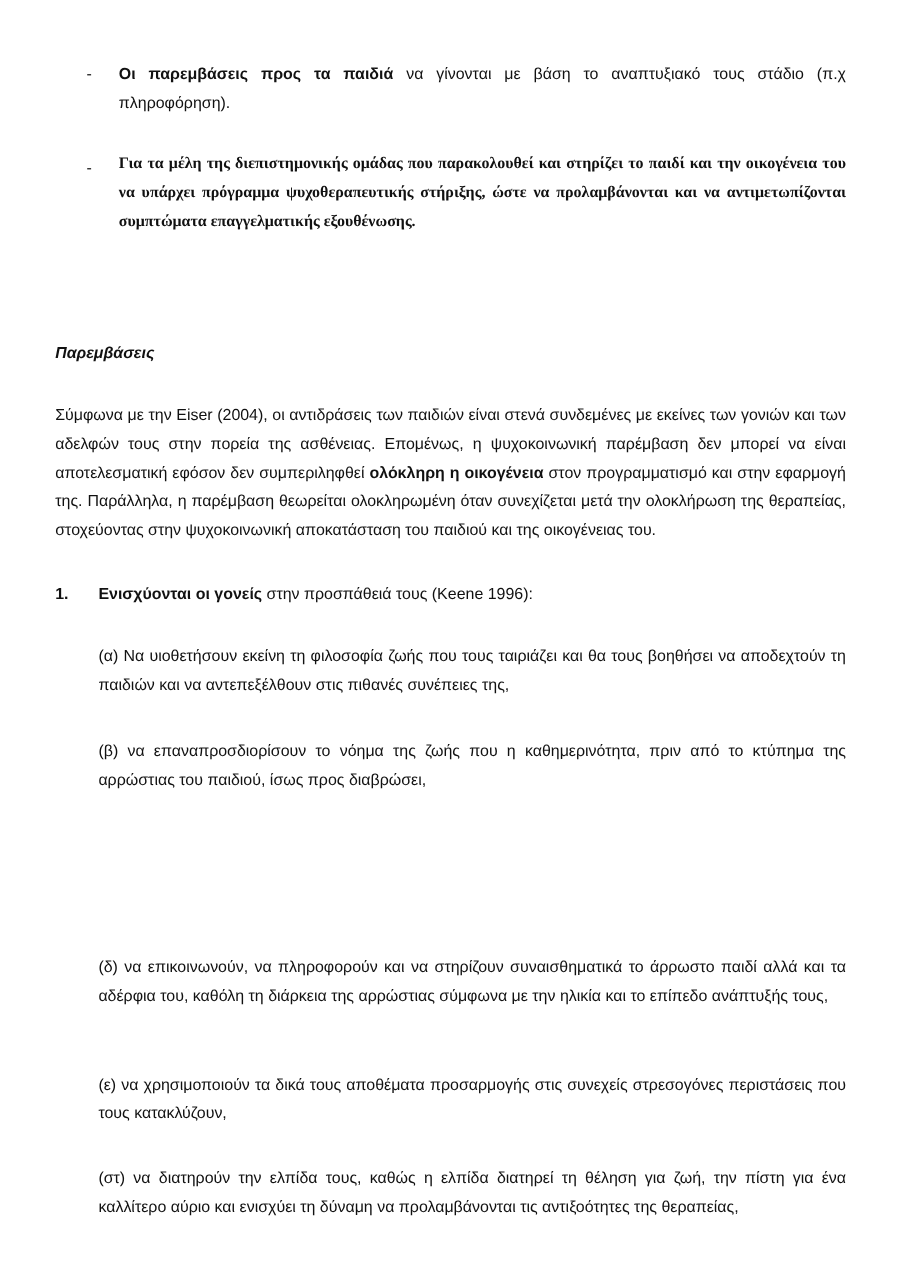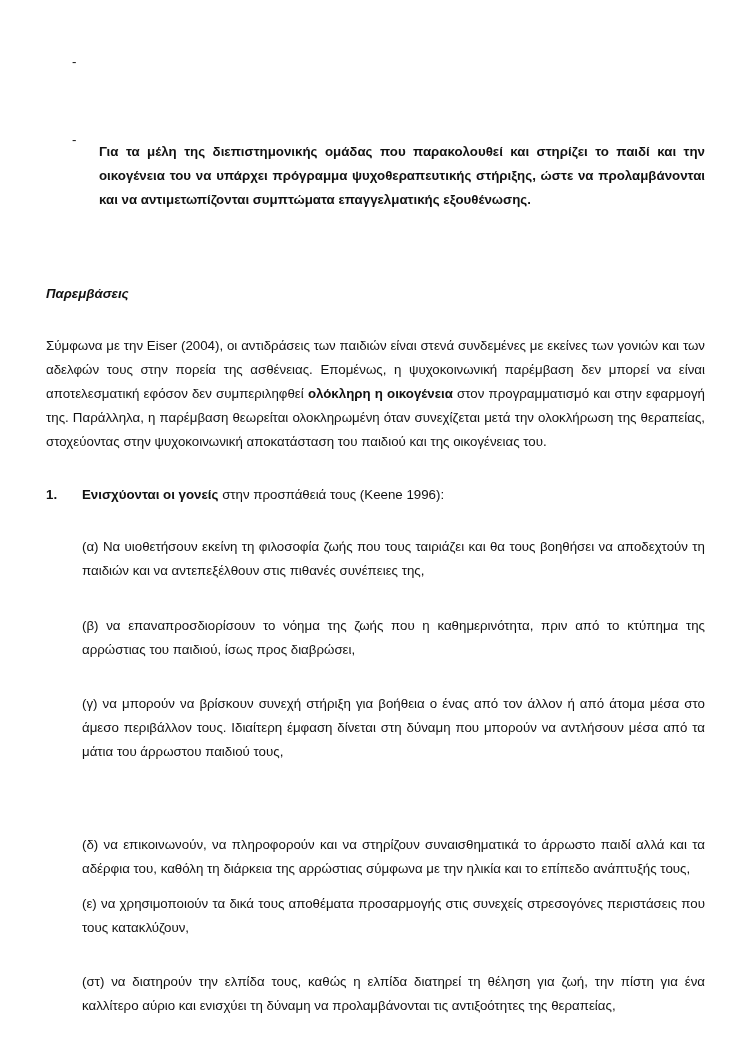--- a/index.html
+++ b/index.html
@@ -11,37 +11,39 @@
   .num-marker { position: absolute; left: 46px; font-weight: bold; }
   b, .b { font-weight: bold; }
   .heading { position: absolute; left: 46px; font-weight: bold; font-style: italic; line-height: 24px; }
 </style>
 </head>
 <body>
 
 <div class="page">
 
   <span class="bullet-marker" style="top:50px; line-height:24px;">-</span>
+  <p class="p" style="left:99px; top:50px; width:606px;">
+    <b>Οι παρεμβάσεις προς τα παιδιά</b><span> να γίνονται με βάση το αναπτυξιακό τους στάδιο (π.χ πληροφόρηση).</span>
+  </p>
 
   <span class="bullet-marker" style="top:128px; line-height:24px;">-</span>
-  <p class="p b" style="left:99px; top:140px; width:606px;">
+  <p class="p b" style="left:99px; top:124px; width:606px;font-family:Liberation Serif, serif;">
     <span>Για τα μέλη της διεπιστημονικής ομάδας που παρακολουθεί και στηρίζει το παιδί και την οικογένεια του να υπάρχει πρόγραμμα ψυχοθεραπευτικής στήριξης, ώστε να προλαμβάνονται και να αντιμετωπίζονται συμπτώματα επαγγελματικής εξουθένωσης.</span>
   </p>
 
   <div class="heading" style="top:282px;">Παρεμβάσεις</div>
 
   <p class="p" style="left:46px; top:334px; width:659px;">
     <span>Σύμφωνα με την Eiser (2004), οι αντιδράσεις των παιδιών είναι στενά συνδεμένες με εκείνες των γονιών και των αδελφών τους στην πορεία της ασθένειας. Επομένως, η ψυχοκοινωνική παρέμβαση δεν μπορεί να είναι αποτελεσματική εφόσον δεν συμπεριληφθεί </span><b>ολόκληρη η οικογένεια</b><span> στον προγραμματισμό και στην εφαρμογή της. Παράλληλα, η παρέμβαση θεωρείται ολοκληρωμένη όταν συνεχίζεται μετά την ολοκλήρωση της θεραπείας, στοχεύοντας στην ψυχοκοινωνική αποκατάσταση του παιδιού και της οικογένειας του.</span>
   </p>
 
   <span class="num-marker" style="top:483px; line-height:24px;">1.</span>
   <p class="p" style="left:82px; top:483px; width:623px;">
     <b>Ενισχύονται οι γονείς</b><span> στην προσπάθειά τους (Keene 1996):</span>
   </p>
 
   <p class="p" style="left:82px; top:535px; width:623px;">(α) Να υιοθετήσουν εκείνη τη φιλοσοφία ζωής που τους ταιριάζει και θα τους βοηθήσει να αποδεχτούν τη παιδιών και να αντεπεξέλθουν στις πιθανές συνέπειες της,</p>
   <p class="p" style="left:82px; top:614px; width:623px;">(β) να επαναπροσδιορίσουν το νόημα της ζωής που η καθημερινότητα, πριν από το κτύπημα της αρρώστιας του παιδιού, ίσως προς διαβρώσει,</p>
-  <p class="p" style="left:82px; top:692px; width:623px;">(γ) να μπορούν να βρίσκουν συνεχή στήριξη για βοήθεια ο ένας από τον άλλον ή από άτομα μέσα στο άμεσο περιβάλλον τους. Ιδιαίτερη έμφαση δίνεται στη δύναμη που μπορούν να αντλήσουν μέσα από τα μάτια του άρρωστου παιδιού τους,</p>
-  <p class="p" style="left:82px; top:794px; width:623px;margin-top:39px;">(δ) να επικοινωνούν, να πληροφορούν και να στηρίζουν συναισθηματικά το άρρωστο παιδί αλλά και τα αδέρφια του, καθόλη τη διάρκεια της αρρώστιας σύμφωνα με την ηλικία και το επίπεδο ανάπτυξής τους,</p>
+  <p class="p" style="left:82px; top:794px; width:623px;">(δ) να επικοινωνούν, να πληροφορούν και να στηρίζουν συναισθηματικά το άρρωστο παιδί αλλά και τα αδέρφια του, καθόλη τη διάρκεια της αρρώστιας σύμφωνα με την ηλικία και το επίπεδο ανάπτυξής τους,</p>
   <p class="p" style="left:82px; top:892px; width:623px;">(ε) να χρησιμοποιούν τα δικά τους αποθέματα προσαρμογής στις συνεχείς στρεσογόνες περιστάσεις που τους κατακλύζουν,</p>
   <p class="p" style="left:82px; top:970px; width:623px;">(στ) να διατηρούν την ελπίδα τους, καθώς η ελπίδα διατηρεί τη θέληση για ζωή, την πίστη για ένα καλλίτερο αύριο και ενισχύει τη δύναμη να προλαμβάνονται τις αντιξοότητες της θεραπείας,</p>
 
 </div>
 
 </body></html>

